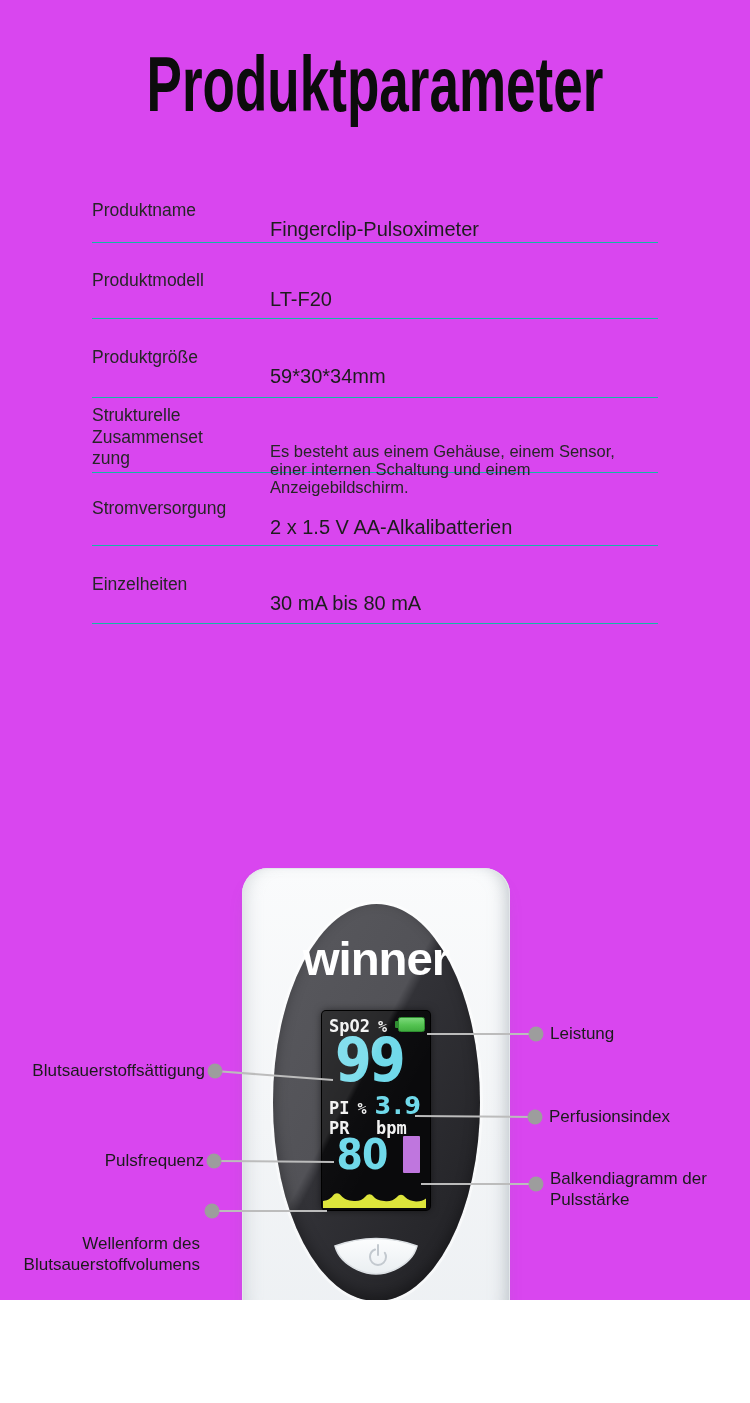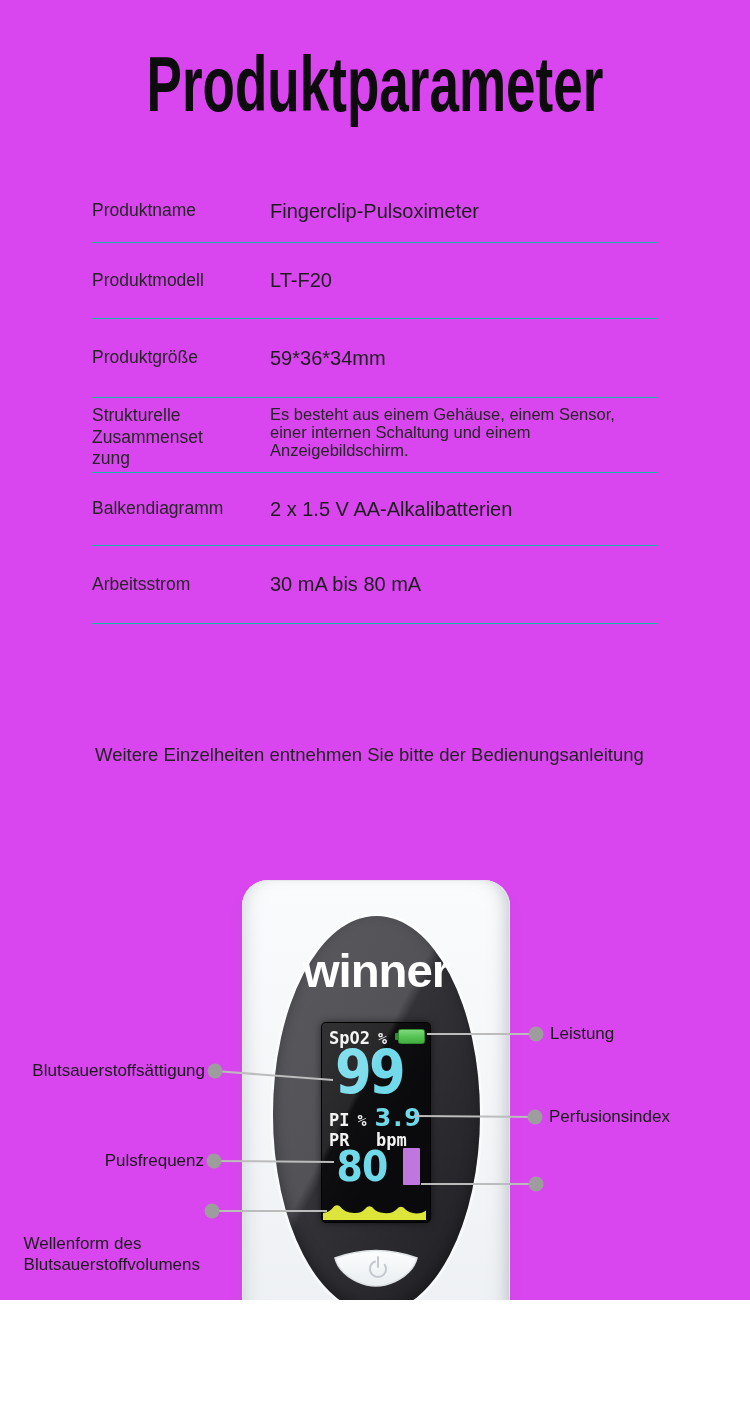--- a/index.html
+++ b/index.html
@@ -18,29 +18,29 @@
   
   .spec-table { position:absolute; top:180px; left:92px; width:566px; }
   .spec-row { display:flex; align-items:center; border-bottom:1px solid #14b8a6; }
   .spec-row.top { align-items:flex-start; }
   .r0 { height:63px; } .r1 { height:76px; } .r2 { height:79px; }
   .r3 { height:75px; padding-top:7px; }
   .r4 { height:73px; } .r5 { height:78px; }
   .r6 { height:103px; padding-top:14px; }
   .spec-label { width:178px; flex:none; font-size:17.5px; line-height:21.5px;
     color:#262626; white-space:pre-line; }
-  .spec-value { flex:none; white-space:pre-line; }
+  .spec-value { flex:none; white-space:pre-line;margin-top:37px; }
   .spec-value.lg { font-size:20px; color:#1d1d1d; }
   .spec-value.sm { font-size:16.5px; line-height:18px; color:#262626; }
   .footer-note { position:absolute; top:744px; left:95px; font-size:18.5px; color:#232323; }
 
   
   .figure { position:absolute; top:860px; left:0; width:750px; height:520px; }
 
-  .device { position:absolute; left:242px; top:20px; width:268px; height:468px;
+  .device { position:absolute; left:242px; top:8px; width:268px; height:468px;
     border-radius:26px 26px 38px 38px;
     background:linear-gradient(180deg,#fafbfc 0%,#f3f5f7 55%,#edf0f3 100%);
     box-shadow:inset 0 0 0 1px #e3e7ea,
                inset -14px 0 18px -12px rgba(140,150,160,.6),
                inset 14px 0 18px -12px rgba(160,168,176,.45),
                0 12px 20px -10px rgba(110,120,130,.35);
     z-index:1; }
   .device-bottom-band { position:absolute; left:2px; right:2px; top:436px; height:30px;
     border-top:1px solid #dfe3e6; border-radius:0 0 36px 36px;
     background:linear-gradient(180deg,#f3f6f8,#e9edf0); }
@@ -86,21 +86,21 @@
   .pulse-bar { position:absolute; left:81px; top:125px; width:17px; height:37px;
     background:#bf76de; border-radius:1px; }
   .waveform { position:absolute; left:1px; top:176px; }
 
   .power-btn { position:absolute; left:88px; top:366px; }
 
   
   .connectors { position:absolute; left:0; top:0; z-index:2; }
   .co-label { position:absolute; z-index:3; font-size:17px; line-height:21px;
     color:#1b1b1b; white-space:pre-line; }
-  .co-left { }
+  .co-left { text-align:right; }
   .co-l0 { right:545px; top:200px; }
   .co-l1 { right:546px; top:290px; }
   .co-l2 { right:550px; top:333px;margin-top:40px; }
   .co-r0 { left:550px; top:163px; }
   .co-r1 { left:549px; top:246px; }
   .co-r2 { left:550px; top:308px; }
 </style>
 </head>
 <body>
 
@@ -114,41 +114,40 @@
     <div class="spec-row r0">
       <div class="spec-label">Produktname</div>
       <div class="spec-value lg">Fingerclip-Pulsoximeter</div>
     </div>
     <div class="spec-row r1">
       <div class="spec-label">Produktmodell</div>
       <div class="spec-value lg">LT-F20</div>
     </div>
     <div class="spec-row r2">
       <div class="spec-label">Produktgröße</div>
-      <div class="spec-value lg">59*36*34mm</div>
+      <div class="spec-value lg">59*30*34mm</div>
     </div>
     <div class="spec-row r3 top">
       <div class="spec-label">Strukturelle
 Zusammenset
 zung</div>
       <div class="spec-value sm">Es besteht aus einem Gehäuse, einem Sensor,
 einer internen Schaltung und einem
 Anzeigebildschirm.</div>
     </div>
     <div class="spec-row r4">
-      <div class="spec-label">Balkendiagramm</div>
+      <div class="spec-label">Stromversorgung</div>
       <div class="spec-value lg">2 x 1.5 V AA-Alkalibatterien</div>
     </div>
     <div class="spec-row r5">
-      <div class="spec-label">Arbeitsstrom</div>
+      <div class="spec-label">Einzelheiten</div>
       <div class="spec-value lg">30 mA bis 80 mA</div>
     </div>
   </div>
 
-  <div class="footer-note">Weitere Einzelheiten entnehmen Sie bitte der Bedienungsanleitung</div>
 
   <div class="figure">
 
     <div class="device">
       <div class="oval"></div>
       <div class="brand">winner</div>
 
       <div class="screen">
         <span class="scr-txt spo2-label">SpO2</span>
         <span class="scr-txt spo2-unit">%</span>
@@ -213,16 +212,18 @@
         <circle cx="536" cy="324" r="7.5"></circle>
       </g>
     </svg>
 
     <div class="co-label co-left co-l0">Blutsauerstoffsättigung</div>
     <div class="co-label co-left co-l1">Pulsfrequenz</div>
     <div class="co-label co-left co-l2">Wellenform des
 Blutsauerstoffvolumens</div>
     <div class="co-label co-r0">Leistung</div>
     <div class="co-label co-r1">Perfusionsindex</div>
+    <div class="co-label co-r2">Balkendiagramm der
+Pulsstärke</div>
 
   </div>
 
 </div>
 
 </body></html>

